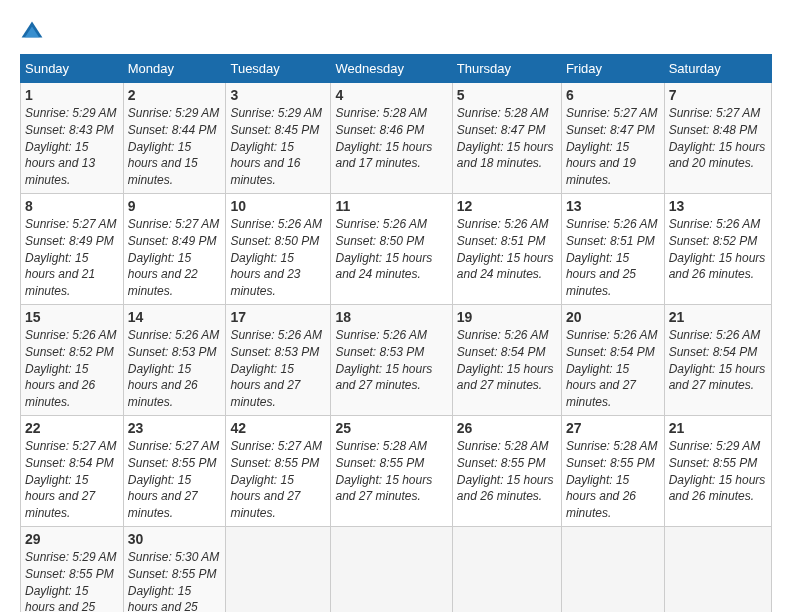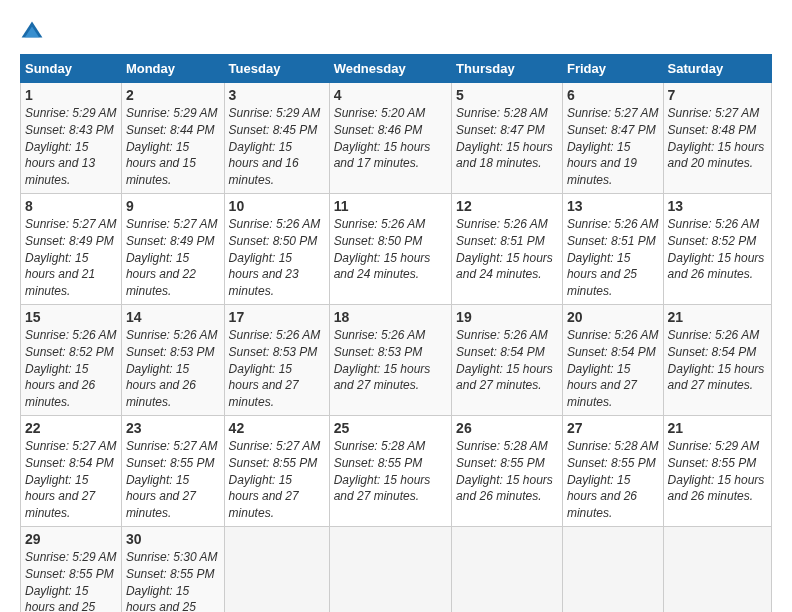--- a/index.html
+++ b/index.html
@@ -51,21 +51,21 @@
       width: 100%;
       border-collapse: collapse;
       font-size: 11px;
     }
     thead tr th {
       background-color: #1a6baa;
       color: white;
       padding: 6px 4px;
       text-align: left;
       font-size: 13px;
-      font-weight: bold;
+      font-weight: normal;
       border: 1px solid #1a6baa;
     }
     tbody tr td {
       border: 1px solid #ccc;
       padding: 4px 4px;
       vertical-align: top;
       background: #fff;
       min-height: 80px;
     }
     tbody tr:nth-child(odd) td {
@@ -138,21 +138,21 @@
         </td>
         <td>
           <span class="day-number">3</span>
           <div class="day-info">Sunrise: 5:29 AM
 Sunset: 8:45 PM
 Daylight: 15 hours
 and 16 minutes.</div>
         </td>
         <td>
           <span class="day-number">4</span>
-          <div class="day-info">Sunrise: 5:20 AM
+          <div class="day-info">Sunrise: 5:28 AM
 Sunset: 8:46 PM
 Daylight: 15 hours
 and 17 minutes.</div>
         </td>
         <td>
           <span class="day-number">5</span>
           <div class="day-info">Sunrise: 5:28 AM
 Sunset: 8:47 PM
 Daylight: 15 hours
 and 18 minutes.</div>

